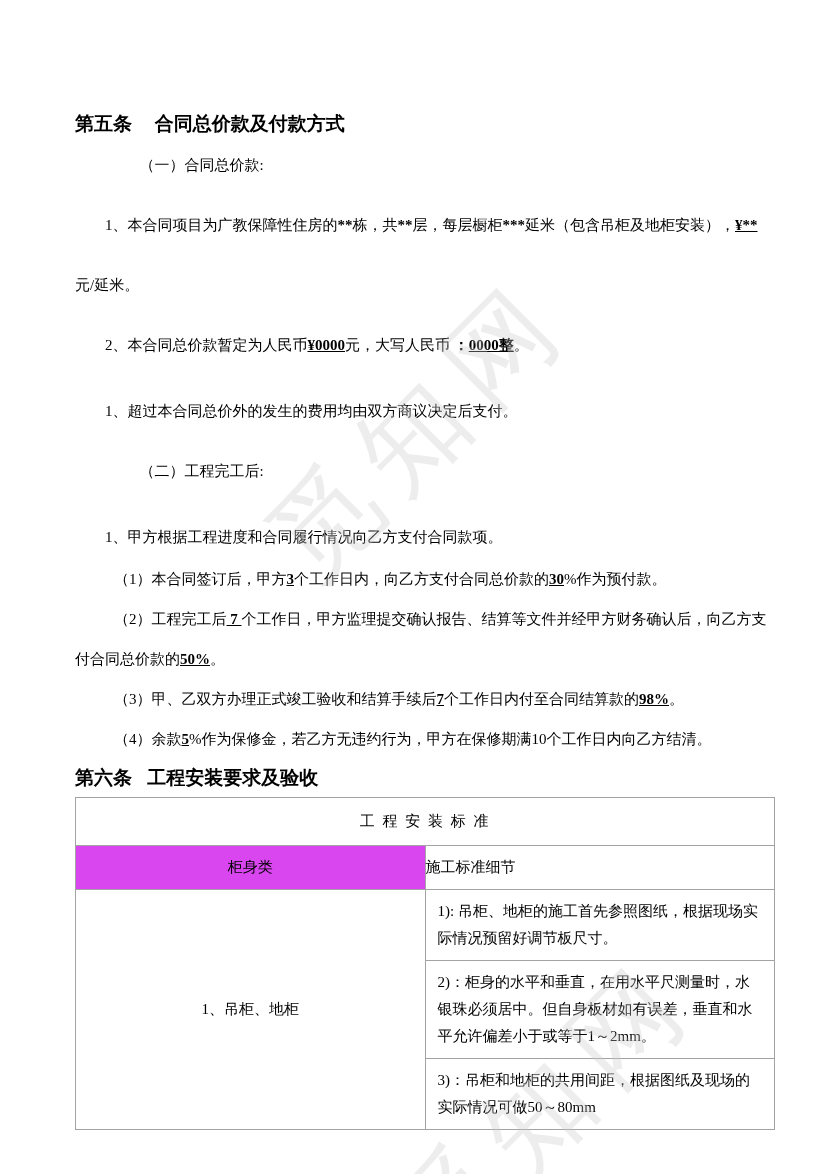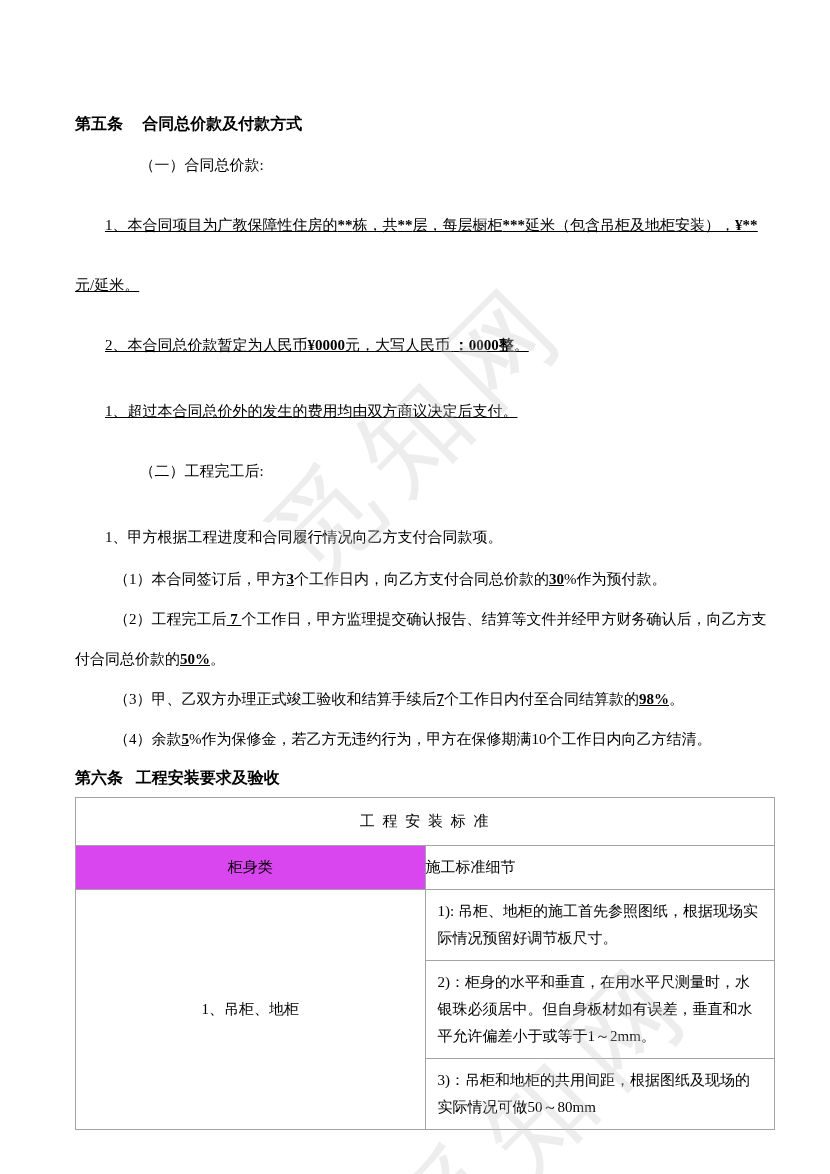--- a/index.html
+++ b/index.html
@@ -8,27 +8,27 @@
     position:relative;
     width:830px; height:1174px;
     margin:0 auto;
     background:#ffffff;
     color:#000000;
     font-family:"Liberation Serif","DejaVu Serif",serif;
     font-size:15px;
     padding:113px 55px 0 75px;
     overflow:hidden;
   }
-  .h-art { font-size:16px; font-weight:bold; line-height:22px; }
+  .h-art { font-size:19px; font-weight:bold; line-height:22px; }
   .h-art .num { margin-right:1.2em; }
   .h-art6 { margin-top:8px; }
   .h-art6 .num { margin-right:0.8em; }
   .sec { text-indent:4.3em; line-height:24px; margin-top:18px; }
   .sec2 { text-indent:4.3em; line-height:24px; margin-top:18px; }
-  .p-loose { text-indent:2em; line-height:60px;text-decoration:underline; }
+  .p-loose { text-indent:2em; line-height:60px; }
   .mt18 { margin-top:18px; }
   .mt6 { margin-top:6px; }
   .p-intro { text-indent:2em; line-height:24px; margin-top:42px; }
   .p-tight { text-indent:2.6em; line-height:40px; }
   .p-tight.first { margin-top:10px; }
   .b { font-weight:bold; }
   .u { text-decoration:underline; }
   
   table.std {
     width:100%;

